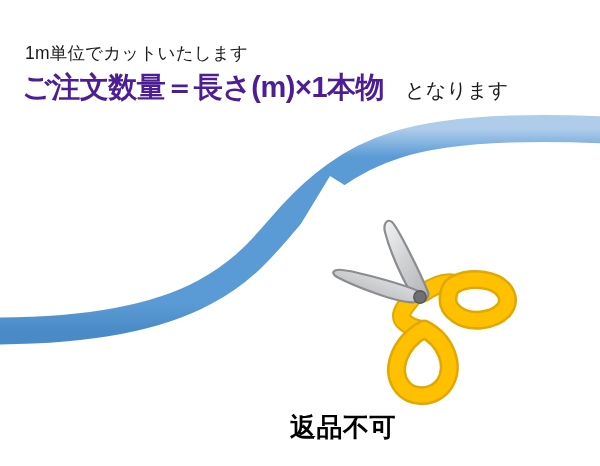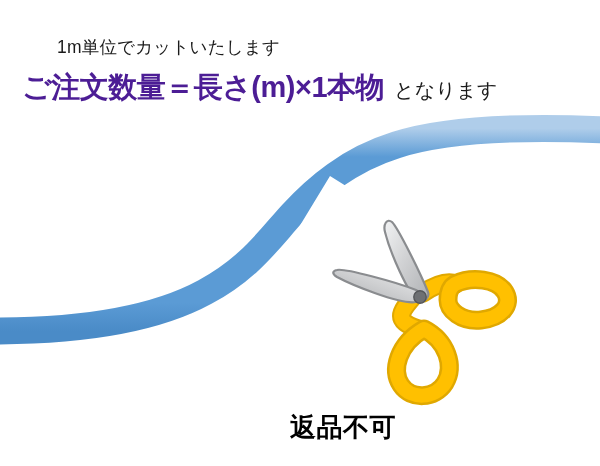--- a/index.html
+++ b/index.html
@@ -27,42 +27,41 @@
     display: block;
   }
   .txt {
     position: absolute;
     white-space: nowrap;
     line-height: 1;
     color: #000000;
   }
   #line-headline {
     left: 25px;
-    top: 39px;
+    top: 45px;
     font-size: 17.5px;
     letter-spacing: 0.2px;
     color: #1a1a1a;
-    margin-left: 32px;
   }
   #line-formula {
     left: 22px;
     top: 73px;
     display: flex;
     align-items: baseline;
   }
   #formula-red {
     font-size: 29px;
     font-weight: bold;
     letter-spacing: -0.5px;
   }
   #formula-tail {
     font-size: 20px;
     letter-spacing: 0.3px;
     color: #1a1a1a;
-    margin-left: 10px;
+    margin-left: 21px;
   }
   #line-footer {
     left: 277px;
     top: 414px;
     display: flex;
     align-items: baseline;
   }
   #footer-lead {
     font-size: 19px;
     letter-spacing: 0.2px;

